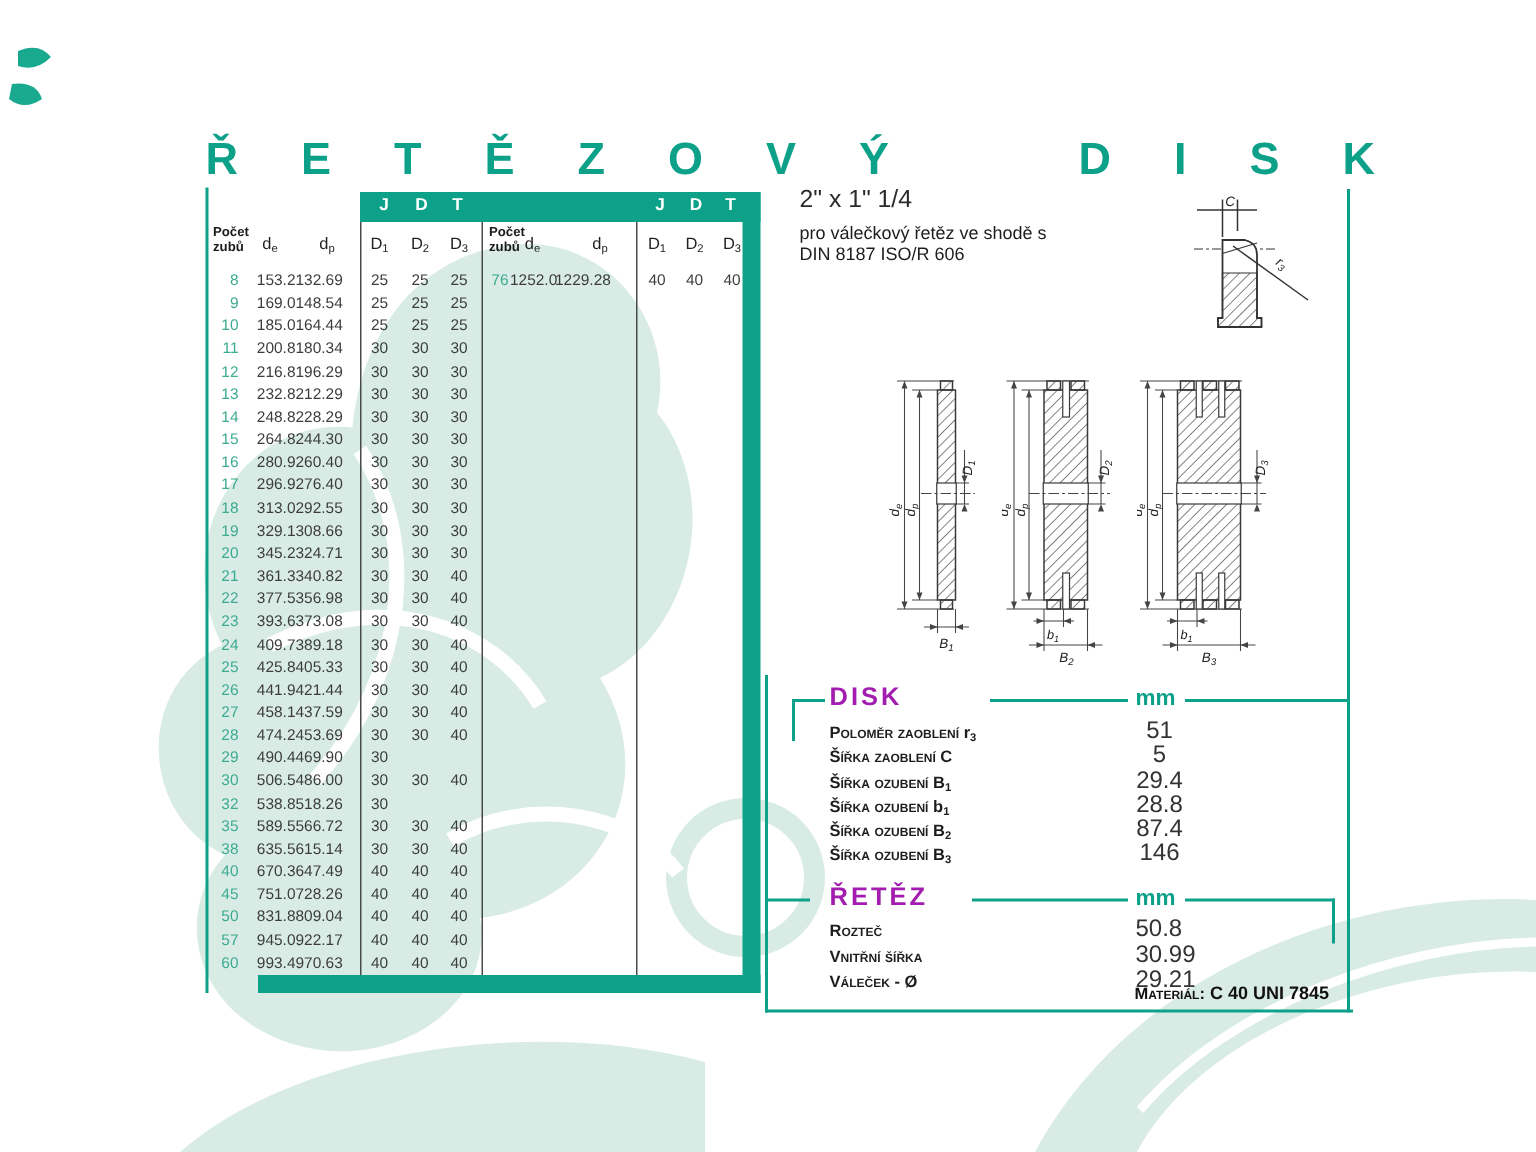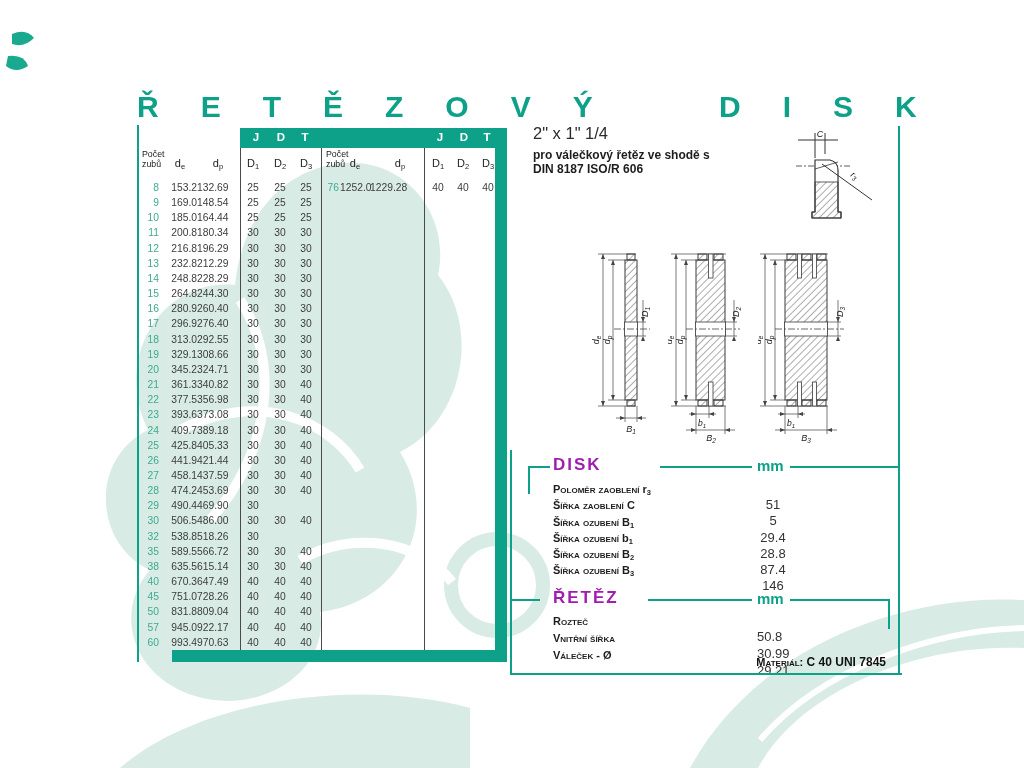--- a/index.html
+++ b/index.html
@@ -17,21 +17,21 @@
   .right-rule{left:898px;top:126px;width:2px;height:549px}
   .frame-top{left:240px;top:128px;width:267px;height:20px;background:#0ea189}
   .frame-right{left:495px;top:128px;width:12px;height:534px;background:#0ea189}
   .frame-bottom{left:172px;top:650px;width:335px;height:12px;background:#0ea189}
   .vdiv{width:1px;background:#4a4a4a;top:148px;height:502px}
   .v1{left:240px}.v2{left:321px}.v3{left:424px}
 
   .jdt{color:#fff;font-weight:bold;font-size:11.5px;top:131px;width:24px;text-align:center}
 
   
-  .hd{color:#1b1b1b;font-weight:normal}
+  .hd{color:#1b1b1b;font-weight:bold}
   .pocet{font-size:8.8px;line-height:10px;top:149px}
   .dhdr{font-size:11px;top:157px;width:30px;text-align:center;color:#222;font-weight:normal}
   .dcol{font-size:11px;top:157px;width:26px;text-align:center;color:#222}
 
   
   .t1rows{left:137px;top:180px;width:358px}
   .t2rows{left:322px;top:180px;width:173px}
   .trow{position:relative;height:15.16px;font-size:10.3px;line-height:15.16px;color:#3c3c3c}
   .trow span{position:absolute;display:block}
   .cz{color:#3daa92}
@@ -43,37 +43,37 @@
   .t1rows .cd3{left:156px;width:26px;text-align:center}
   .t2rows .cz{left:2px;width:15px;text-align:right}
   .t2rows .cde{left:18px;width:30px;text-align:right}
   .t2rows .cdp{left:48px;width:44px;text-align:left}
   .t2rows .cd1{left:103px;width:26px;text-align:center}
   .t2rows .cd2{left:128px;width:26px;text-align:center}
   .t2rows .cd3{left:153px;width:26px;text-align:center}
 
   
   .size-hd{left:533px;top:124px;font-size:16.5px;color:#2b2b2b}
-  .sub1{left:533px;top:148px;font-size:12px;font-weight:bold;color:#1d1d1d;line-height:14px}
+  .sub1{left:533px;top:148px;font-size:12px;font-weight:normal;color:#1d1d1d;line-height:14px}
 
   
   .sec-title{font-size:17px;font-weight:bold;color:#a21caf;letter-spacing:2px}
   .sec-mm{font-size:15px;font-weight:bold;color:#0ea189}
   .hline{height:2px;background:#0ea189}
   .disk-bracket{left:528px;top:466px;width:22px;height:28px;border-left:2px solid #0ea189;border-top:2px solid #0ea189}
   .retez-corner{left:888px;top:599px;width:2px;height:30px;background:#0ea189}
   .panel-left-rule{left:510px;top:450px;width:2px;height:225px;background:#0ea189}
   .bottom-rule{left:510px;top:673px;width:392px;height:2px;background:#0ea189}
 
   
   .spec-rows{left:553px;width:345px}
   .spec-row{position:relative;height:16.3px;line-height:16.3px}
   .spec-label{font-size:11px;font-weight:bold;font-variant:small-caps;color:#1d1d1d}
   .spec-label .sym{font-variant:normal}
-  .spec-value{position:absolute;top:17px;font-size:13px;color:#333}
+  .spec-value{position:absolute;top:0;font-size:16px;color:#333}
   .disk .spec-value{left:155px;width:130px;text-align:center}
   .retez .spec-row{height:16.8px;line-height:16.8px}
   .retez .spec-value{left:204px;width:90px;text-align:left}
   .material{left:600px;top:655px;width:286px;text-align:right;font-size:12px;color:#111;font-weight:bold}
   .material .mlabel{font-variant:small-caps;font-size:11px}
 
   svg text{font-family:"Liberation Sans",sans-serif}
 </style>
 </head>
 <body>

